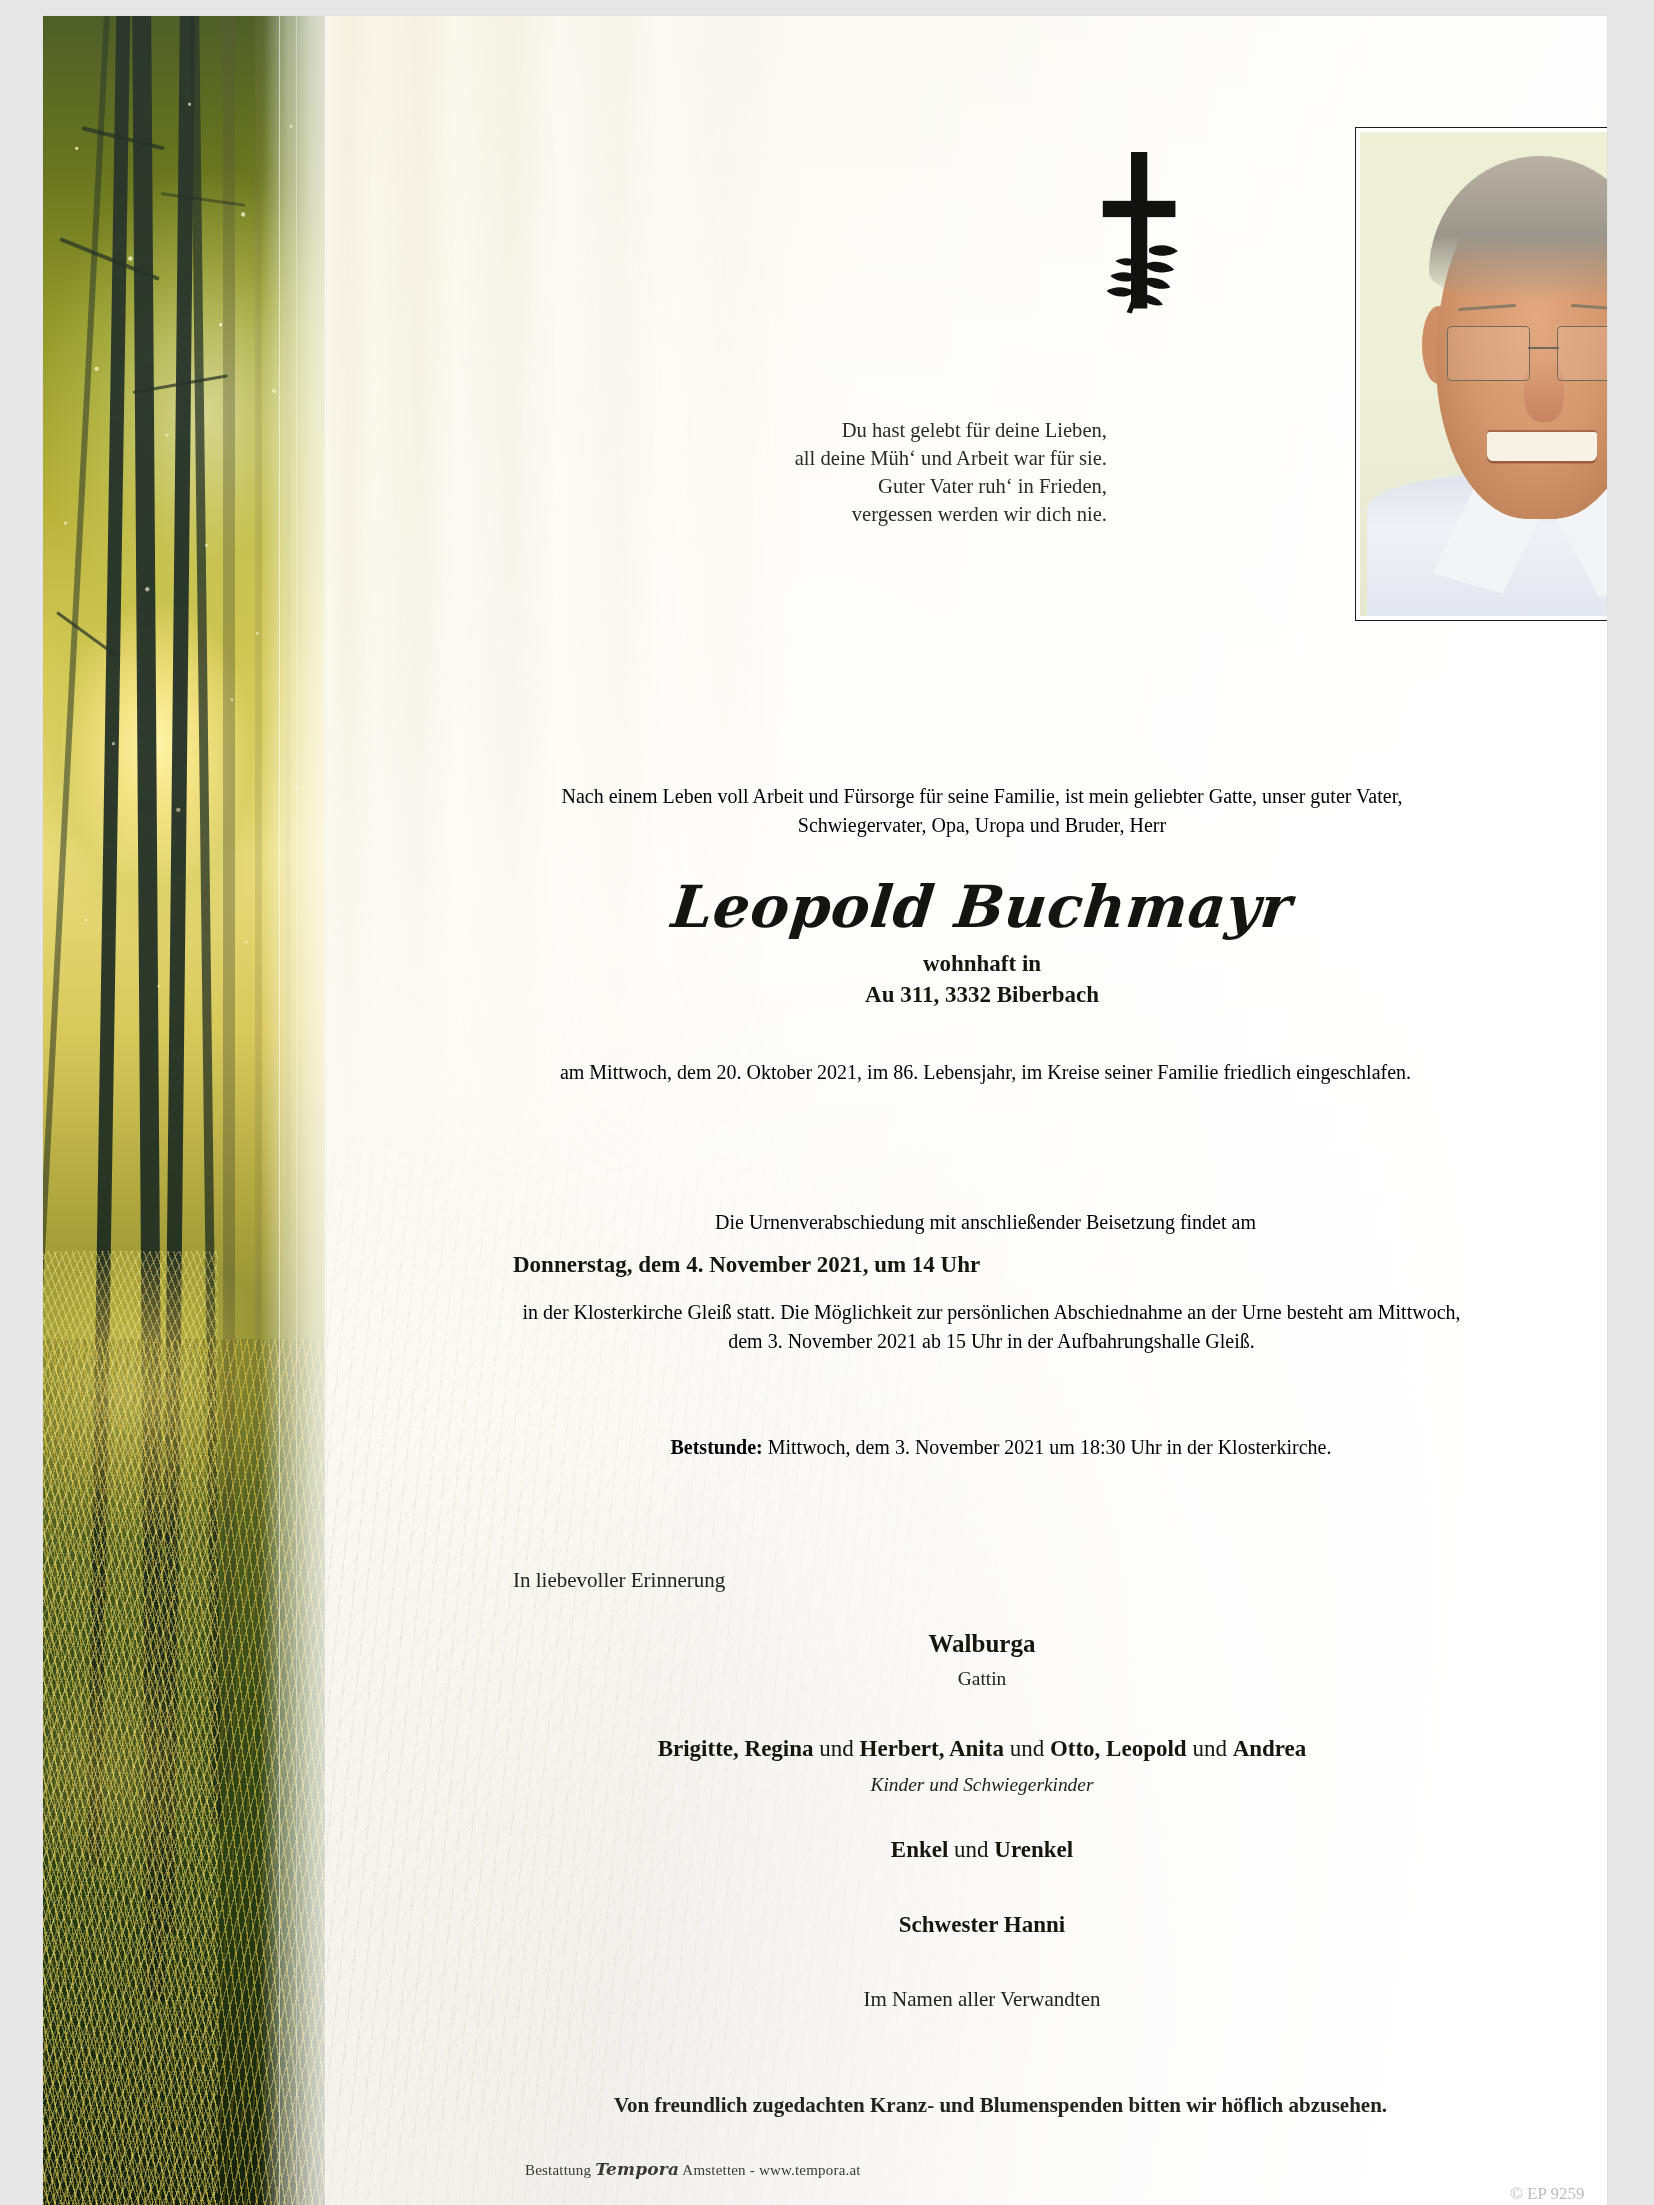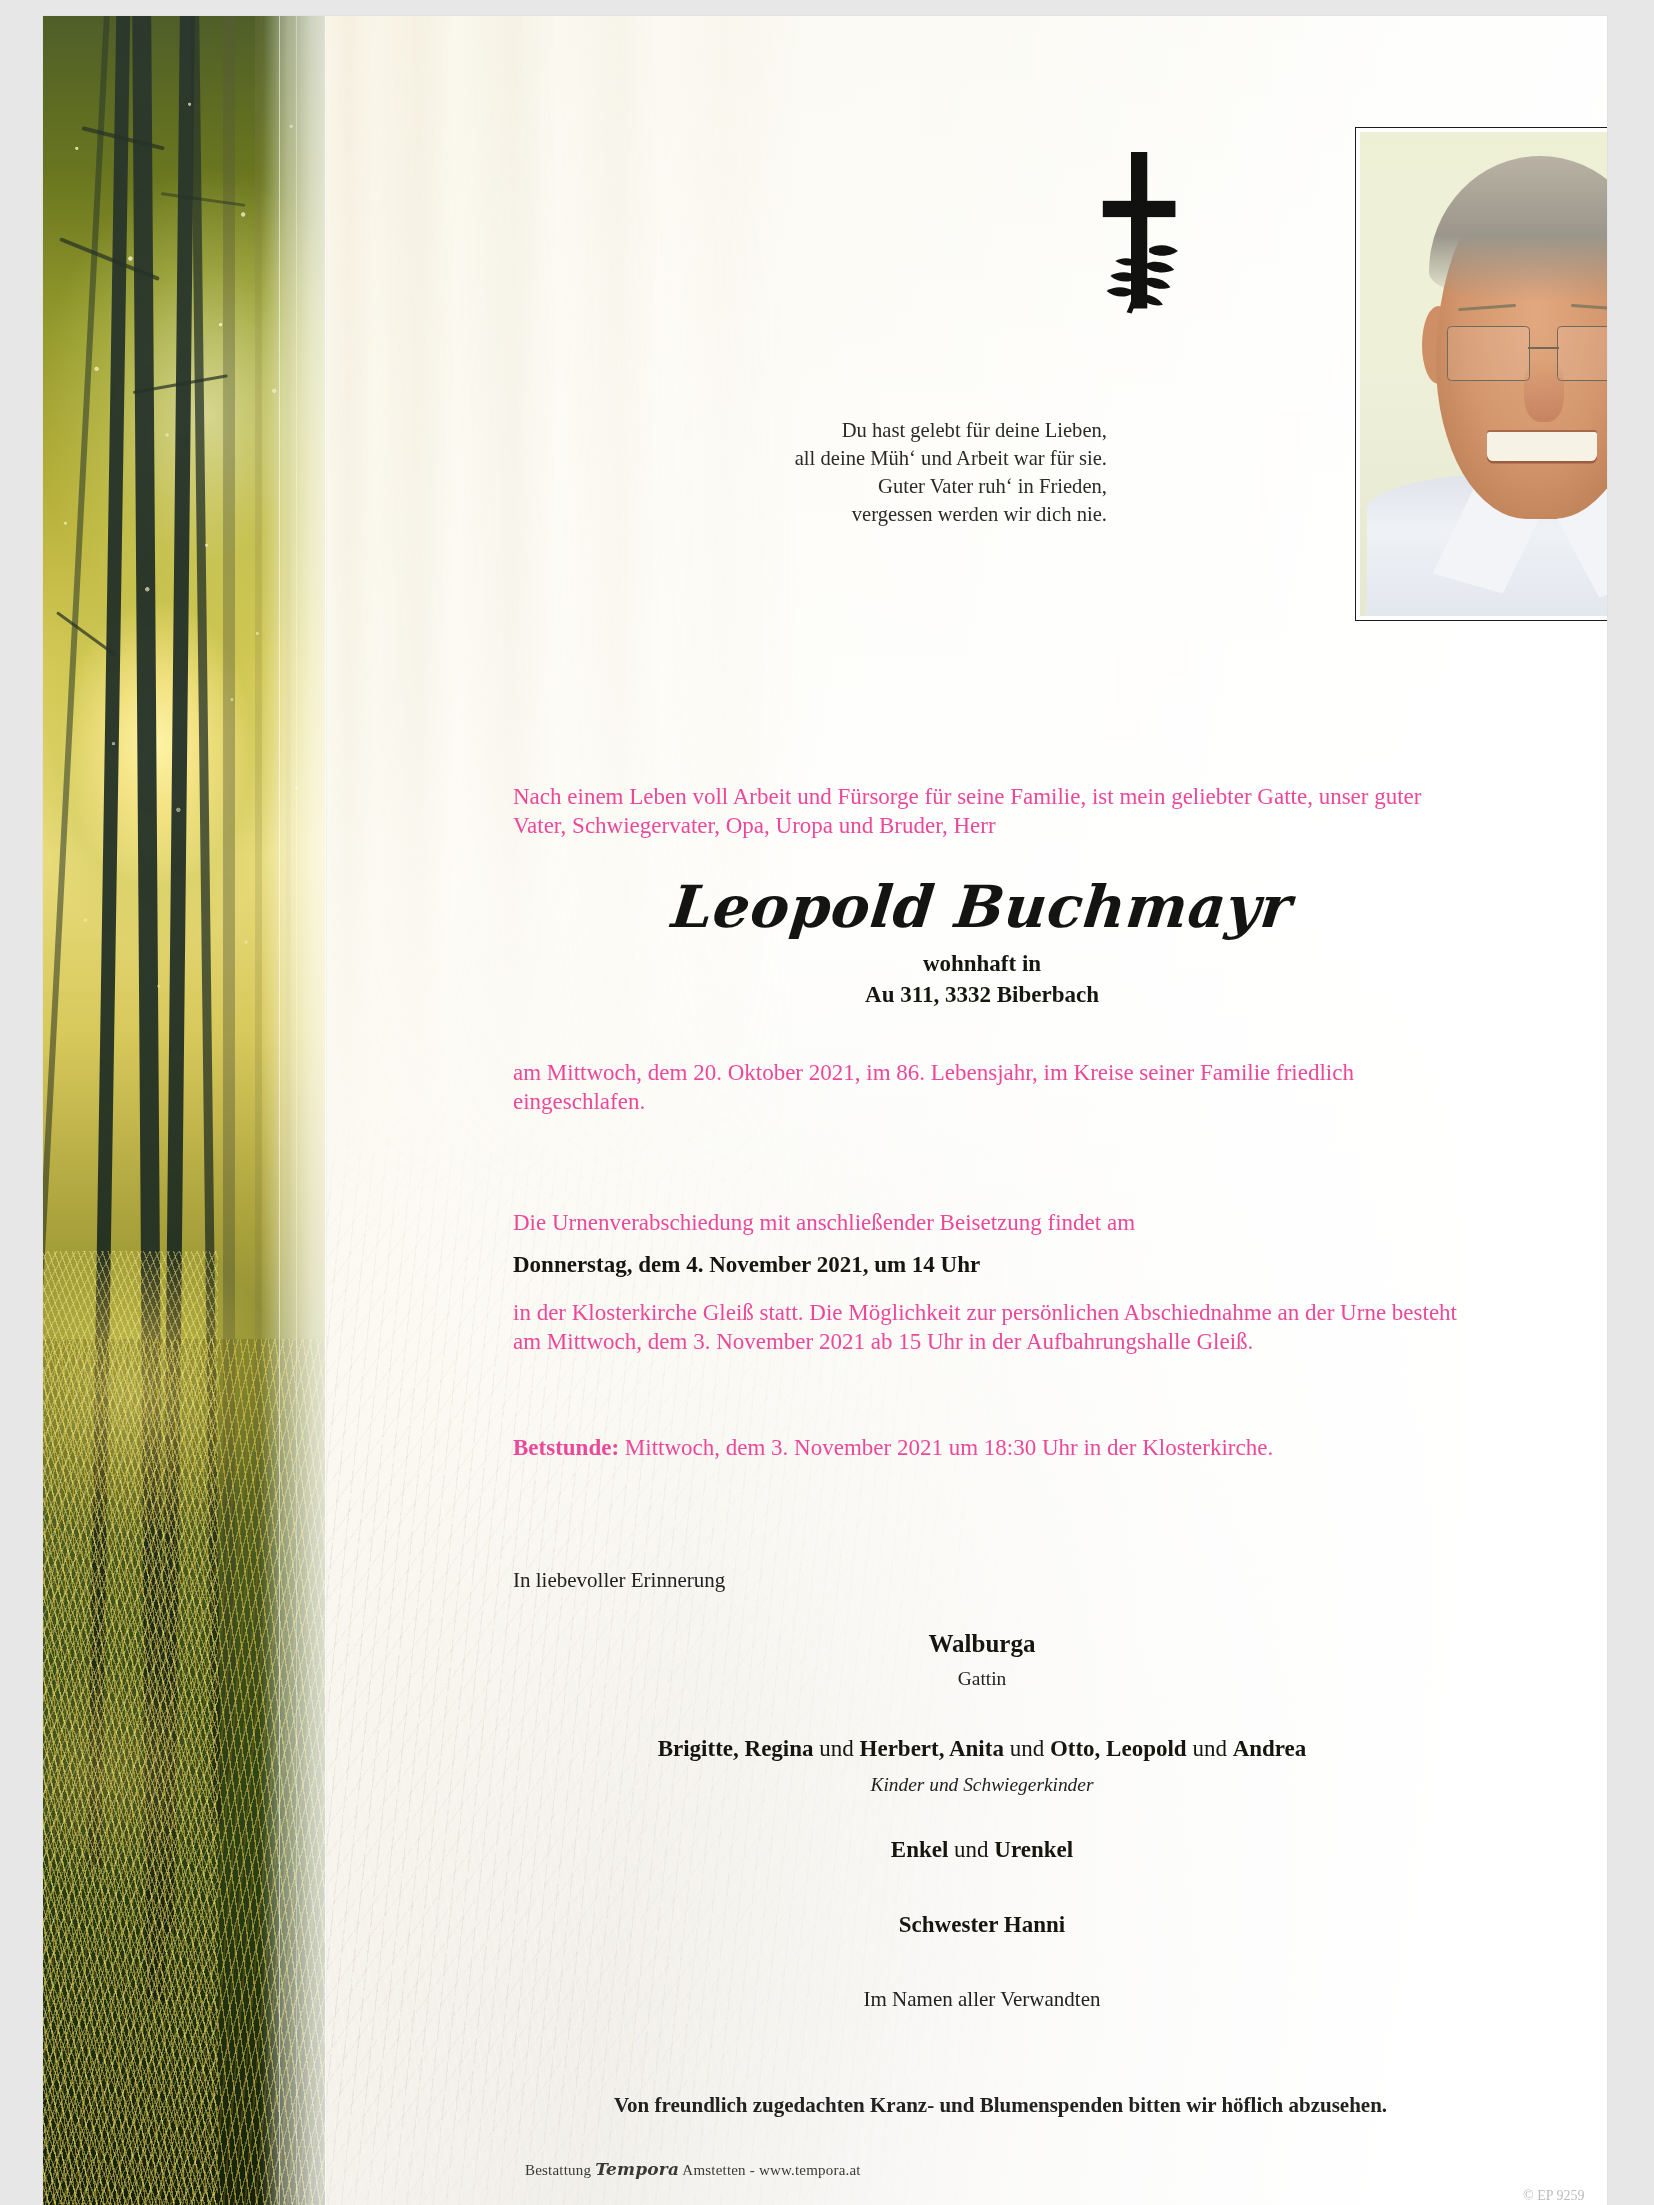--- a/index.html
+++ b/index.html
@@ -302,23 +302,24 @@
     top:400px;
     width:519px;
     text-align:right;
     font-size:20.6px;
     line-height:28px;
     color:#2a2a26;
   }
 
   .para {
     position:absolute;
-    color:#ec4899;
-    font-size:23px;
+    color:#000000;
+    font-size:20px;
     line-height:29px;
+    text-align:center;
   }
 
   .lead        { left:188px; top:766px; width:938px; }
   .deceased-name {
     position:absolute; left:188px; top:857px; width:938px;
     text-align:center;
     font-family: "DejaVu Serif", serif;
     font-style: italic;
     font-weight: 700;
     font-size:58px;
@@ -382,21 +383,21 @@
   }
   .imprint {
     position:absolute; left:200px; top:2143px;
     font-size:15px; color:#3a3a34; letter-spacing:0.2px;
   }
   .imprint .brand {
     font-family:"DejaVu Serif", serif; font-style:italic; font-weight:700; font-size:17px;
   }
   .copyright {
     position:absolute; right:22.5px; bottom:17.5px;
-    font-size:14px; color:#bcbcbc;
+    font-size:17px; color:#bcbcbc;
   }
 </style>
 </head>
 <body>
 
 <div id="page">
   <div class="card">
 
     <div class="forest-strip">
       <div class="forest-canvas">

